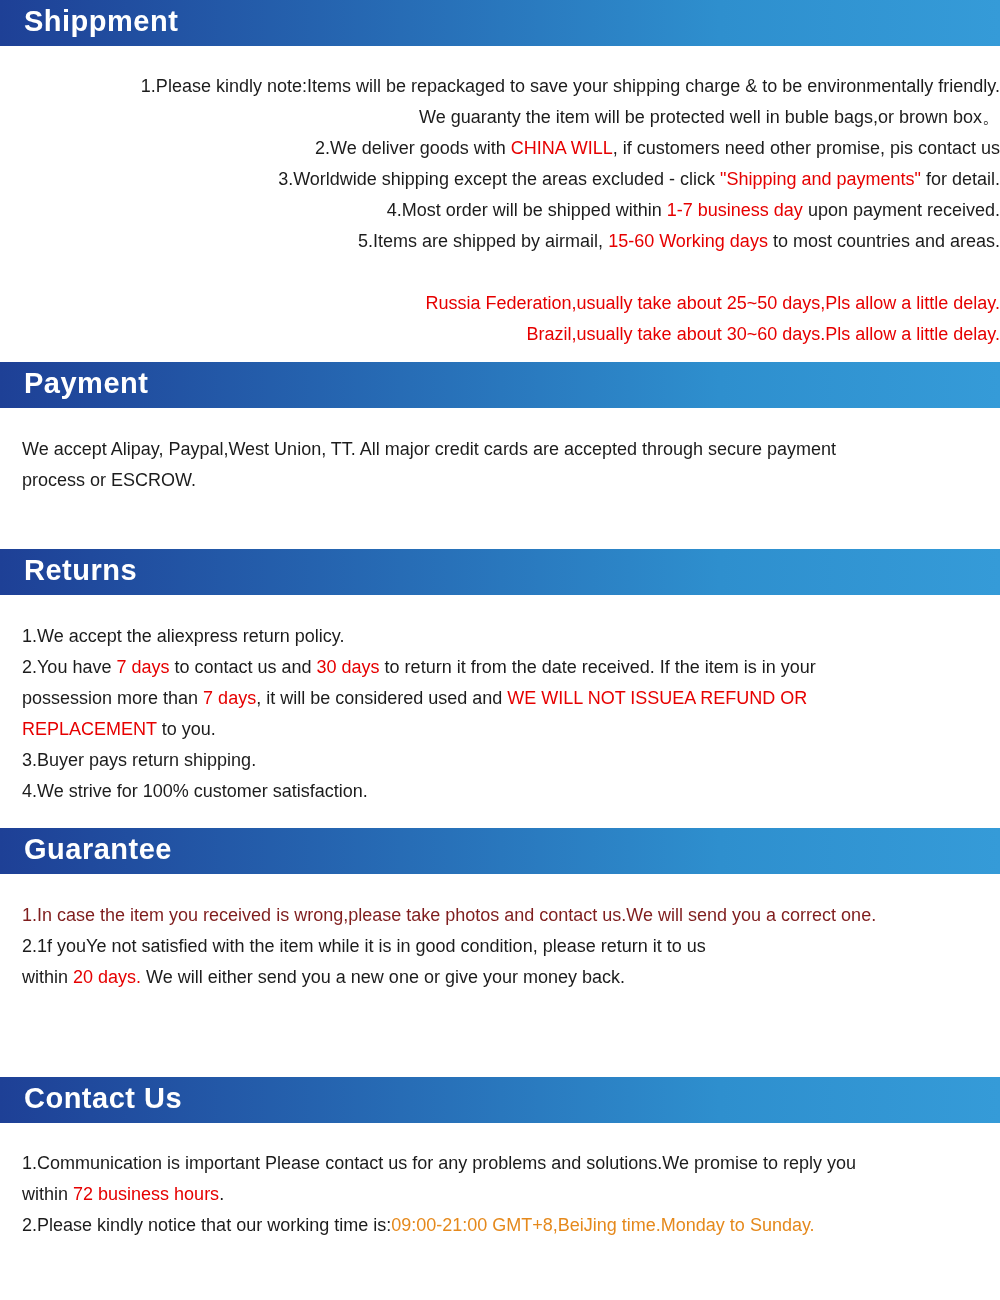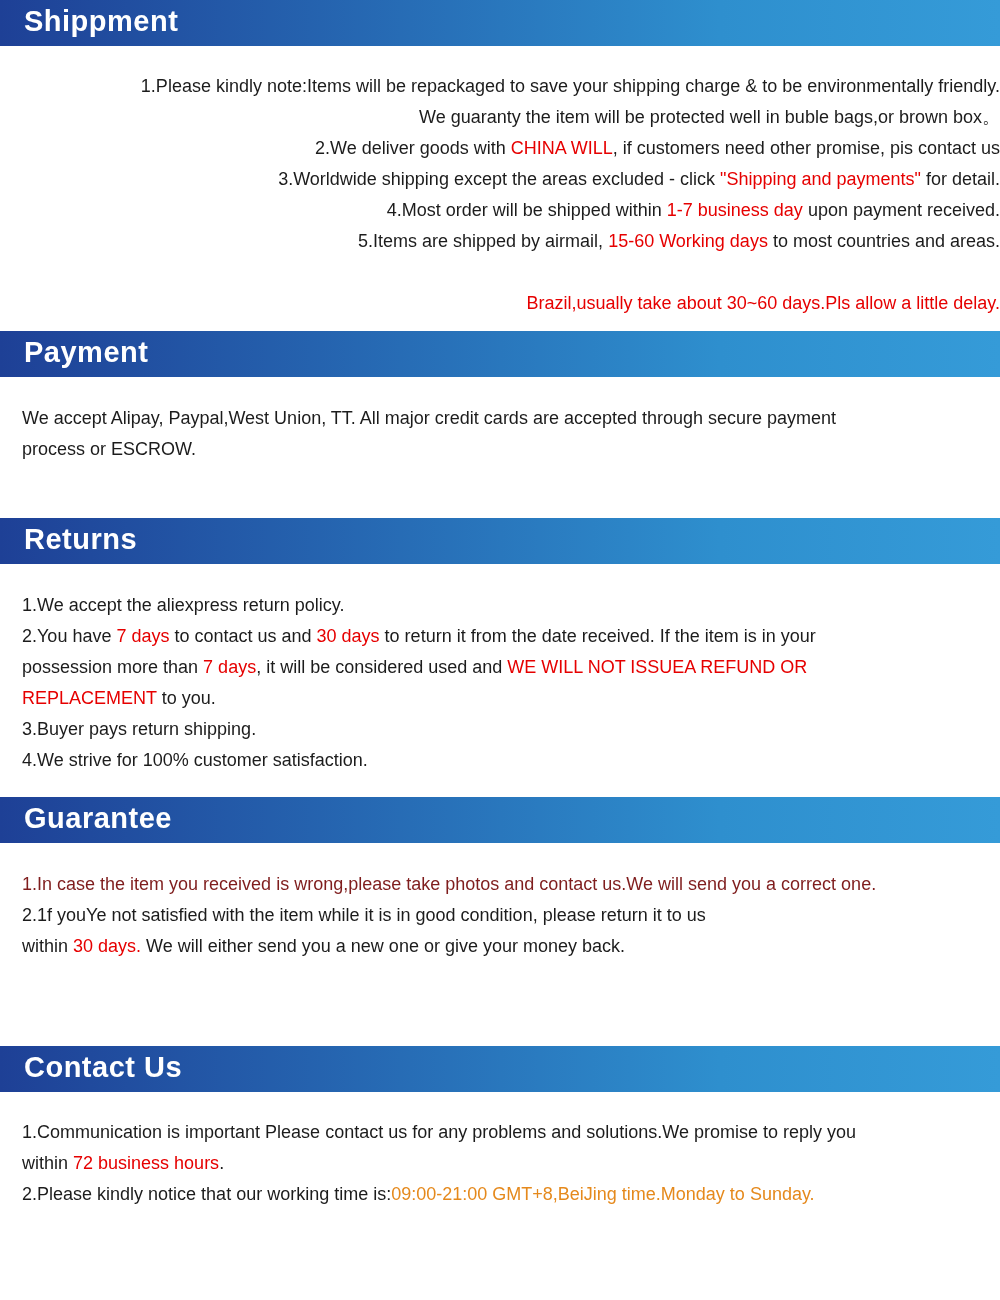--- a/index.html
+++ b/index.html
@@ -67,20 +67,21 @@
       <div class="content">
         <div class="para">
           <div class="line"><span style="color: rgb(28, 28, 28);">1.Please kindly note:Items will be repackaged to save your shipping charge &amp; to be environmentally friendly.</span></div>
           <div class="line"><span style="color: rgb(28, 28, 28);">We guaranty the item will be protected well in buble bags,or brown box。</span></div>
           <div class="line"><span style="color: rgb(28, 28, 28);">2.We deliver goods with </span><span style="color: rgb(230, 0, 0);">CHINA WILL</span><span style="color: rgb(28, 28, 28);">, if customers need other promise, pis contact us</span></div>
           <div class="line"><span style="color: rgb(28, 28, 28);">3.Worldwide shipping except the areas excluded - click </span><span style="color: rgb(230, 0, 0);">"Shipping and payments"</span><span style="color: rgb(28, 28, 28);"> for detail.</span></div>
           <div class="line"><span style="color: rgb(28, 28, 28);">4.Most order will be shipped within </span><span style="color: rgb(230, 0, 0);">1-7 business day</span><span style="color: rgb(28, 28, 28);"> upon payment received.</span></div>
           <div class="line"><span style="color: rgb(28, 28, 28);">5.Items are shipped by airmail, </span><span style="color: rgb(230, 0, 0);">15-60 Working days</span><span style="color: rgb(28, 28, 28);"> to most countries and areas.</span></div>
         </div>
         <div class="para">
+          <div class="line"><span style="color: rgb(230, 0, 0);">Russia Federation,usually take about 25~50 days,Pls allow a little delay.</span></div>
           <div class="line"><span style="color: rgb(230, 0, 0);">Brazil,usually take about 30~60 days.Pls allow a little delay.</span></div>
         </div>
       </div>
     </div>
     <div class="sec sec-1">
       <div class="bar" style="background: linear-gradient(to right, rgb(30, 64, 150) 0%, rgb(46, 143, 206) 72%, rgb(53, 155, 216) 100%);">
         <span class="bar-title" style="color: rgb(255, 255, 255);">Payment</span>
       </div>
       <div class="content">
         <div class="para">
@@ -105,21 +106,21 @@
       </div>
     </div>
     <div class="sec sec-3">
       <div class="bar" style="background: linear-gradient(to right, rgb(30, 64, 150) 0%, rgb(46, 143, 206) 72%, rgb(53, 155, 216) 100%);">
         <span class="bar-title" style="color: rgb(255, 255, 255);">Guarantee</span>
       </div>
       <div class="content">
         <div class="para">
           <div class="line"><span style="color: #7f1d1d;">1.In case the item you received is wrong,please take photos and contact us.We will send you a correct one.</span></div>
           <div class="line"><span style="color: rgb(28, 28, 28);">2.1f youYe not satisfied with the item while it is in good condition, please return it to us</span></div>
-          <div class="line"><span style="color: rgb(28, 28, 28);">within </span><span style="color: rgb(230, 0, 0);">30 days.</span><span style="color: rgb(28, 28, 28);"> We will either send you a new one or give your money back.</span></div>
+          <div class="line"><span style="color: rgb(28, 28, 28);">within </span><span style="color: rgb(230, 0, 0);">20 days.</span><span style="color: rgb(28, 28, 28);"> We will either send you a new one or give your money back.</span></div>
         </div>
       </div>
     </div>
     <div class="sec sec-4">
       <div class="bar" style="background: linear-gradient(to right, rgb(30, 64, 150) 0%, rgb(46, 143, 206) 72%, rgb(53, 155, 216) 100%);">
         <span class="bar-title" style="color: rgb(255, 255, 255);">Contact Us</span>
       </div>
       <div class="content">
         <div class="para">
           <div class="line"><span style="color: rgb(28, 28, 28);">1.Communication is important Please contact us for any problems and solutions.We promise to reply you</span></div>

